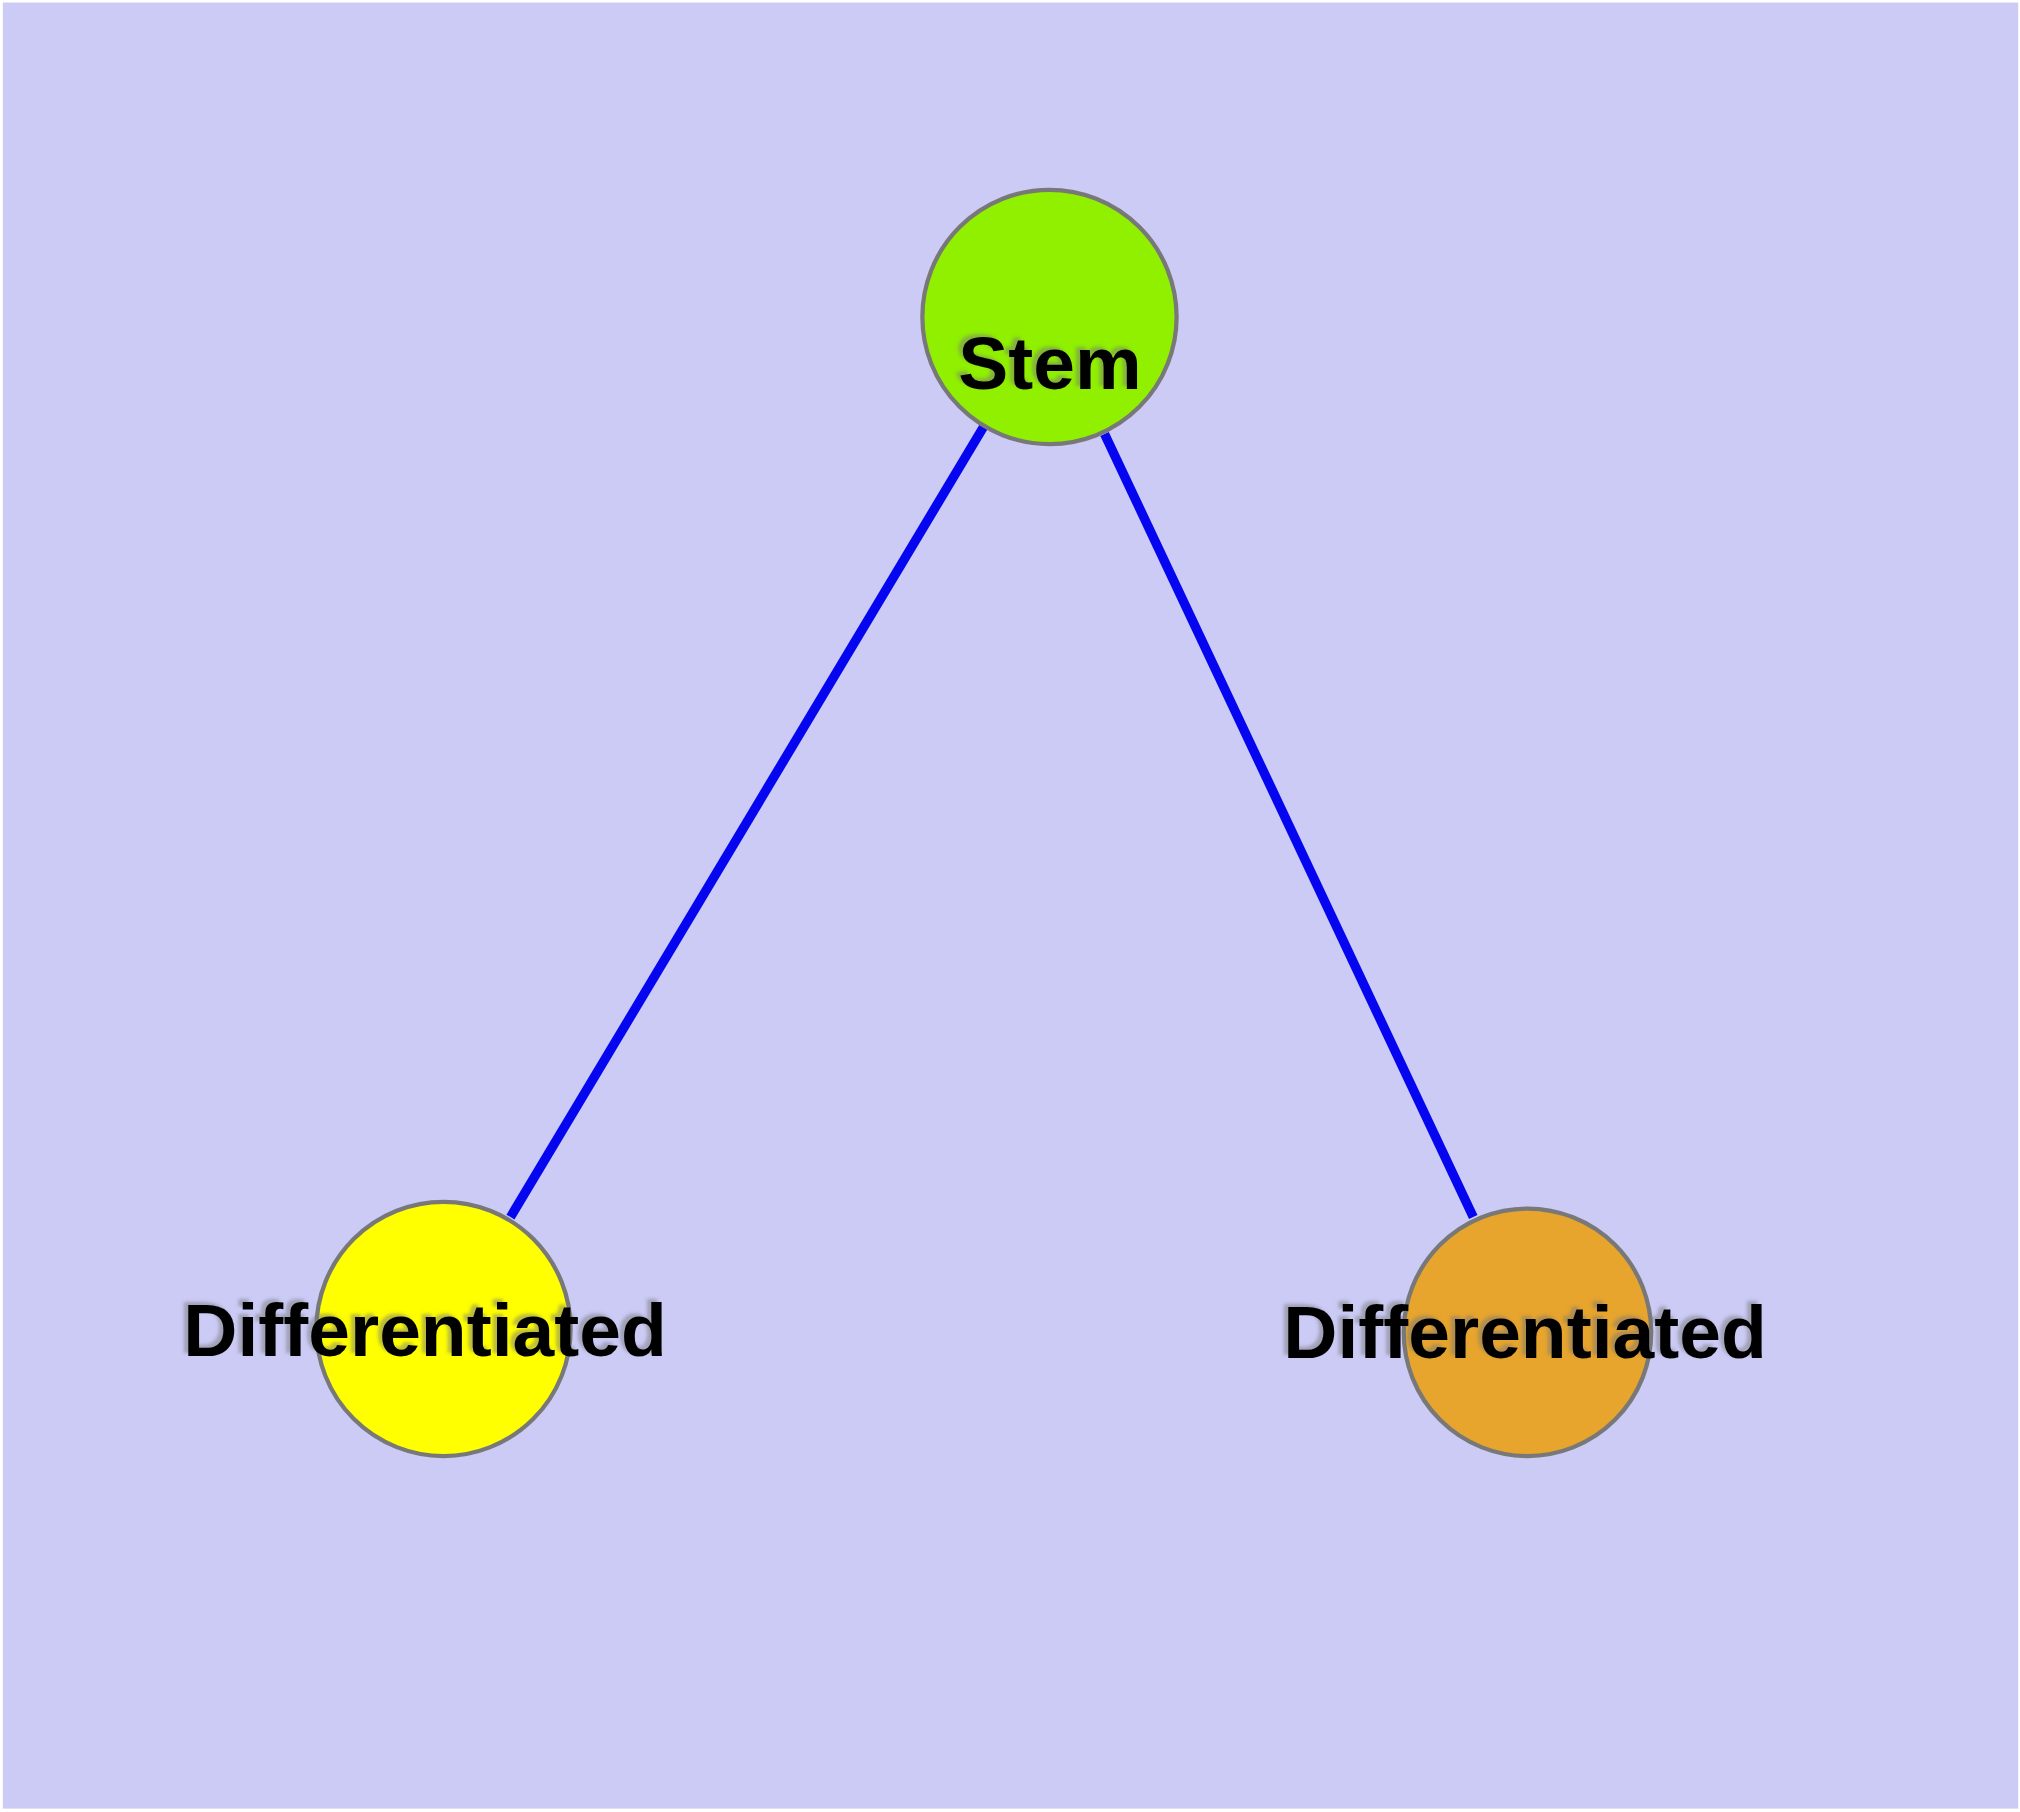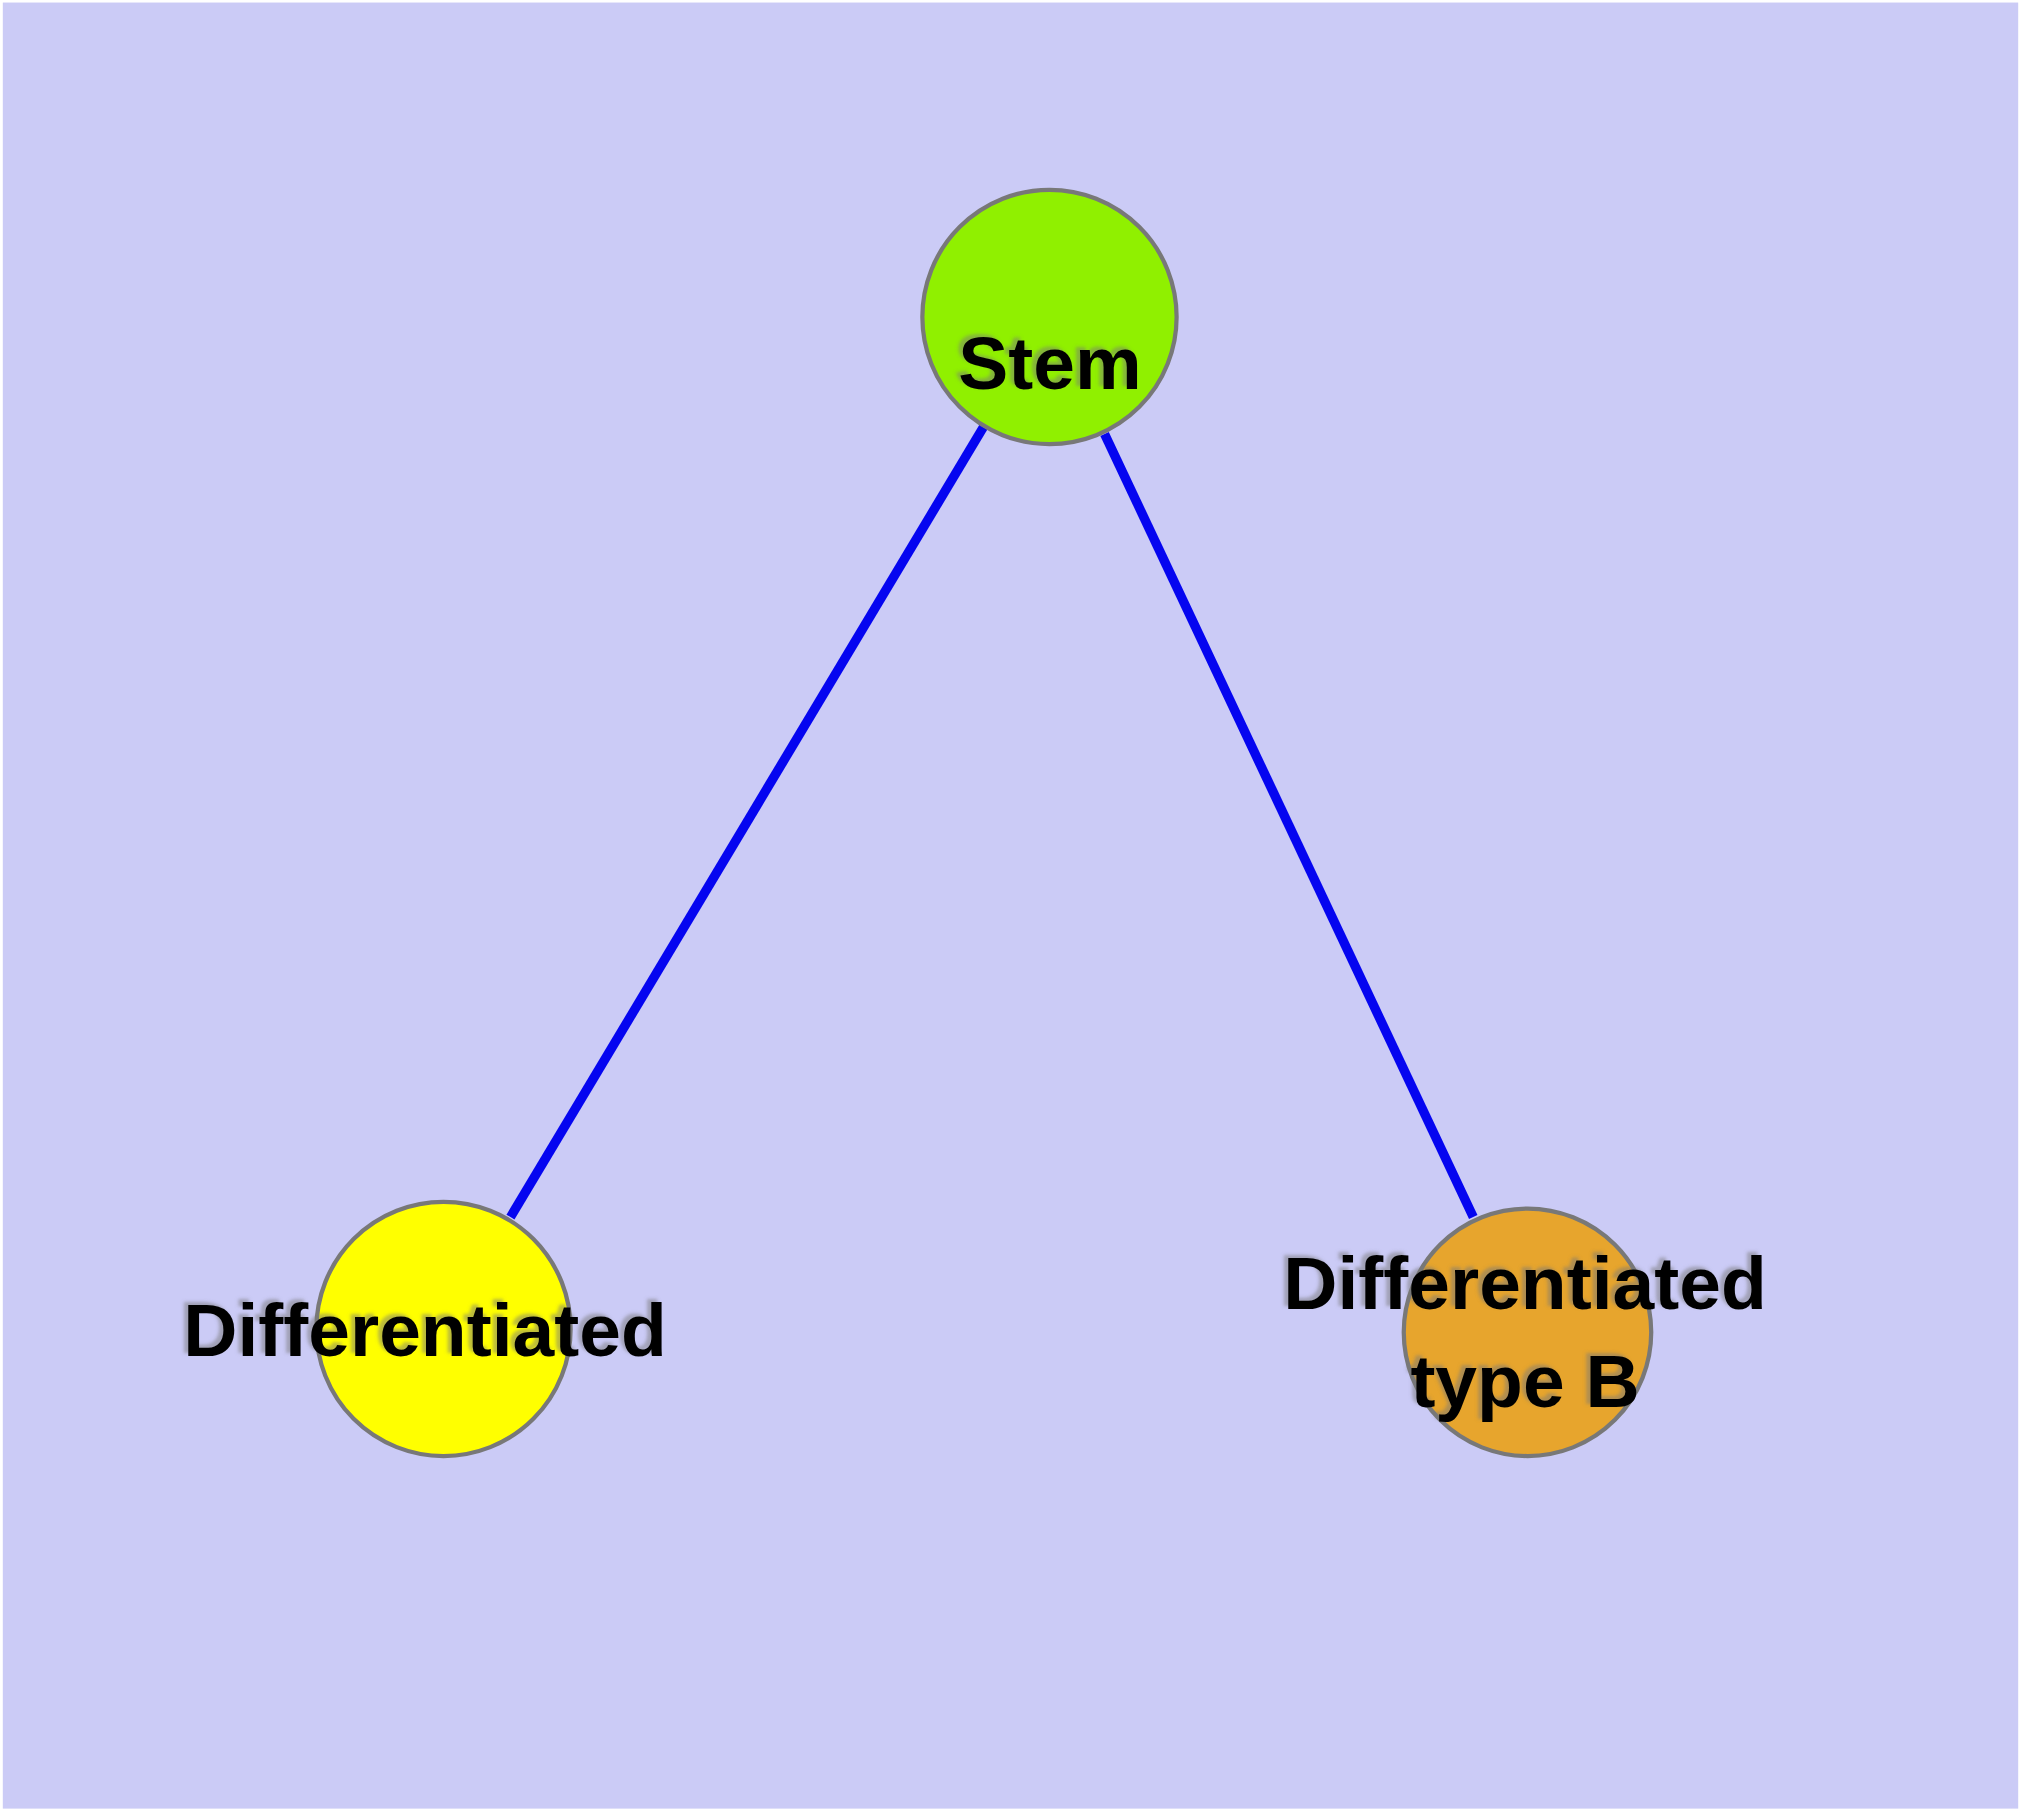--- a/index.html
+++ b/index.html
@@ -66,17 +66,16 @@
   <div class="lbl" style="left:1050px; top:319px;margin-top:44px;">
     <span class="line">Stem</span>
   </div>
 
   <div class="lbl" style="left:425px; top:1330px;">
     <span class="line">Differentiated</span>
   </div>
 
   <div class="lbl" style="left:1525px; top:1332px;">
     <span class="line">Differentiated</span>
-    <span class="line">type B</span>
   </div>
 
 </div>
 
 
 </body></html>

